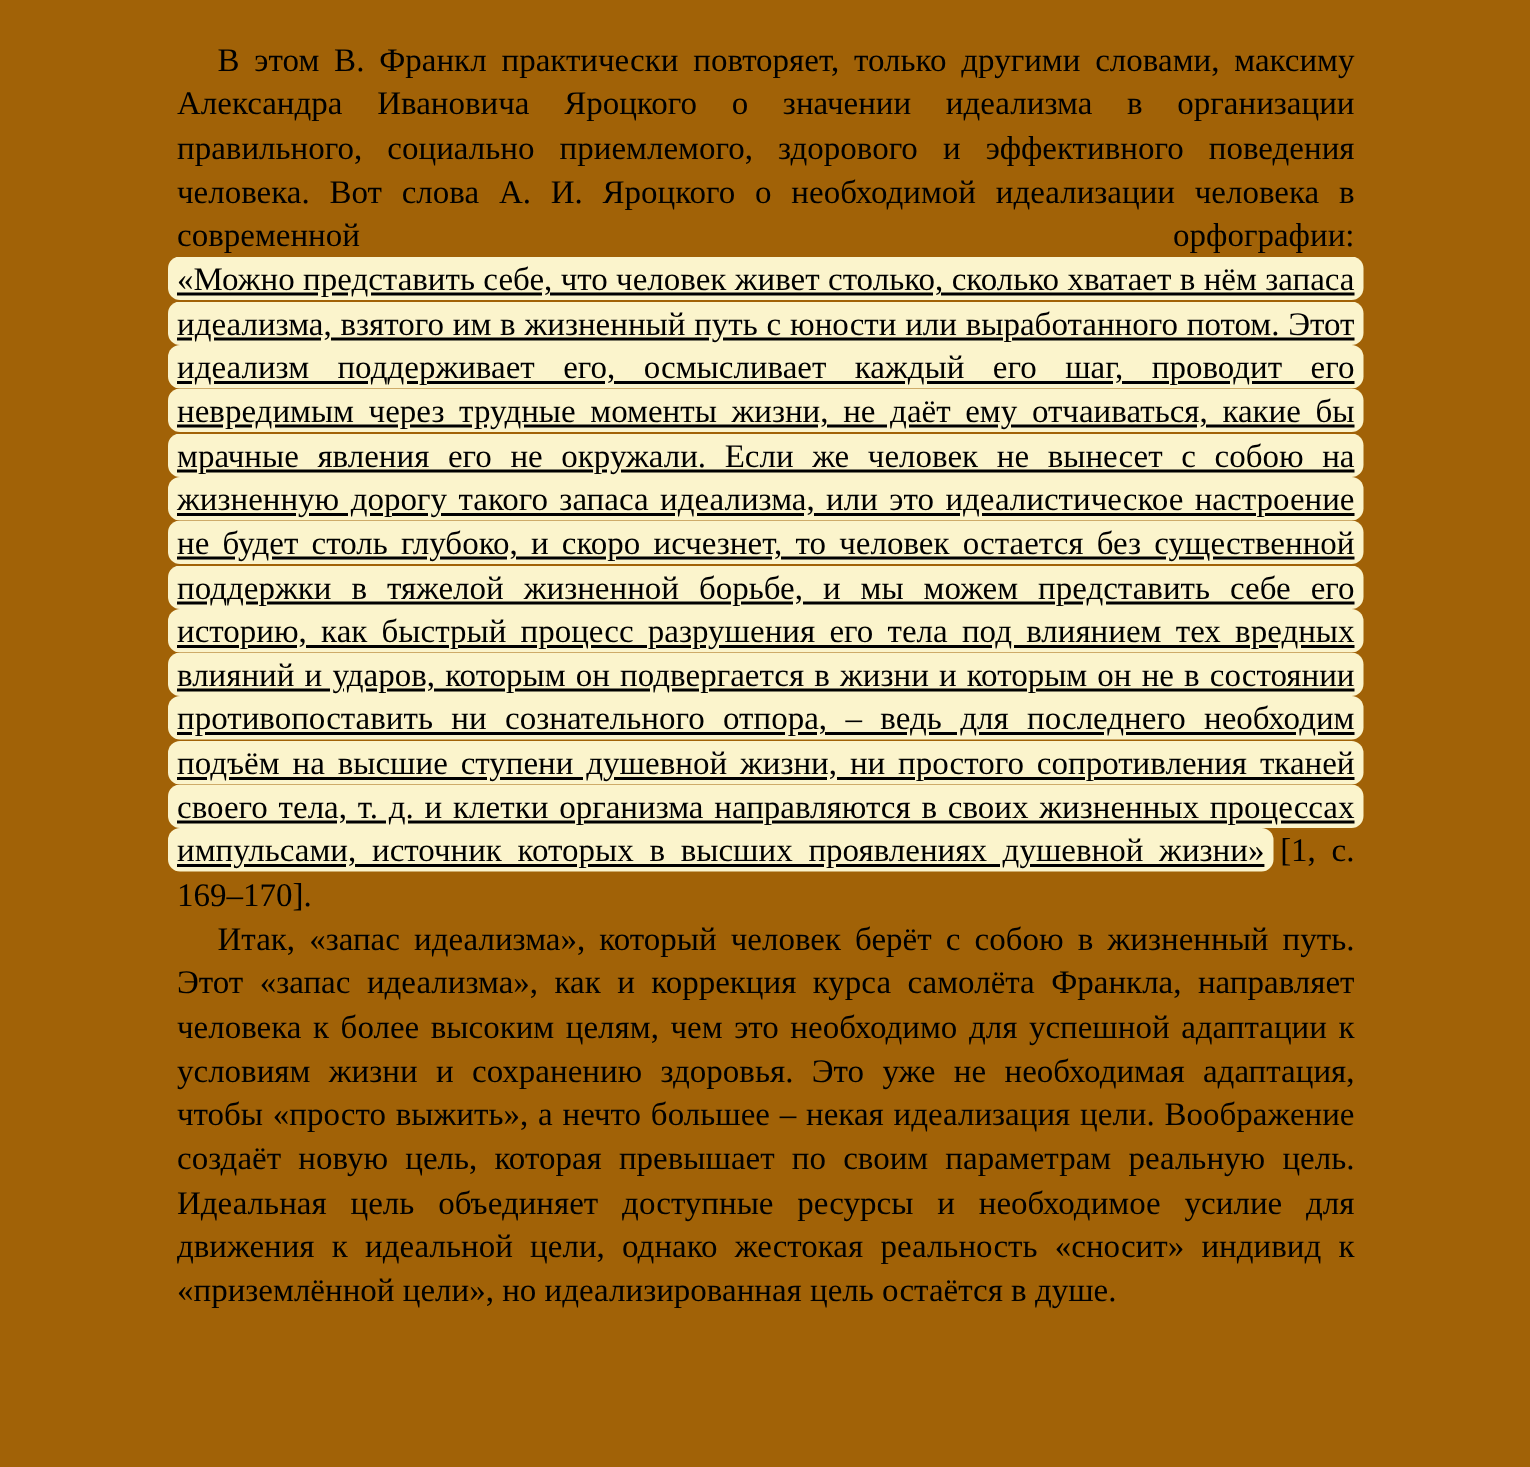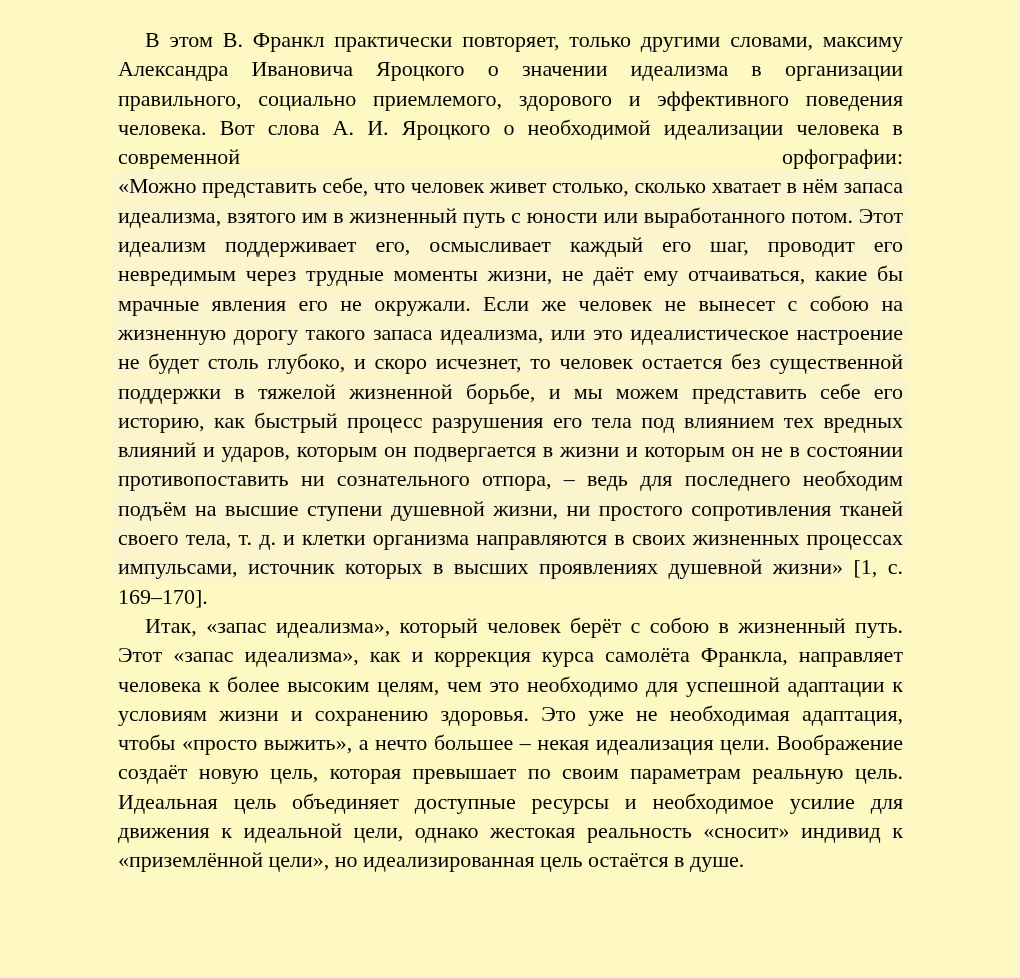--- a/index.html
+++ b/index.html
@@ -4,21 +4,21 @@
 <style>
   html, body {
     margin: 0;
     padding: 0;
     background: #ffffff;
   }
   .page {
     position: relative;
     width: 1020px;
     height: 978px;
-    background: #fef9c3;
+    background: #a16207;
     overflow: hidden;
     font-family: "Liberation Serif", "DejaVu Serif", serif;
     color: #000000;
   }
   .text-block {
     position: absolute;
     left: 118px;
     top: 25px;
     width: 785px;
     font-size: 22px;
@@ -39,20 +39,21 @@
     text-align-last: justify;
   }
   mark.hl {
     background: #fbf4cc;
     color: inherit;
     padding: 2px 6px;
     margin: 0 -6px;
     border-radius: 8px;
     -webkit-box-decoration-break: clone;
     box-decoration-break: clone;
+    text-decoration: underline;
   }
 </style>
 </head>
 <body>
 
 <div class="page">
   <div class="text-block">
 
     <p class="para indent force-just">В этом В. Франкл практически повторяет, только другими словами, максиму Александра Ивановича Яроцкого о значении идеализма в организации правильного, социально приемлемого, здорового и эффективного поведения человека. Вот слова А. И. Яроцкого о необходимой идеализации человека в современной орфографии:</p>
 

